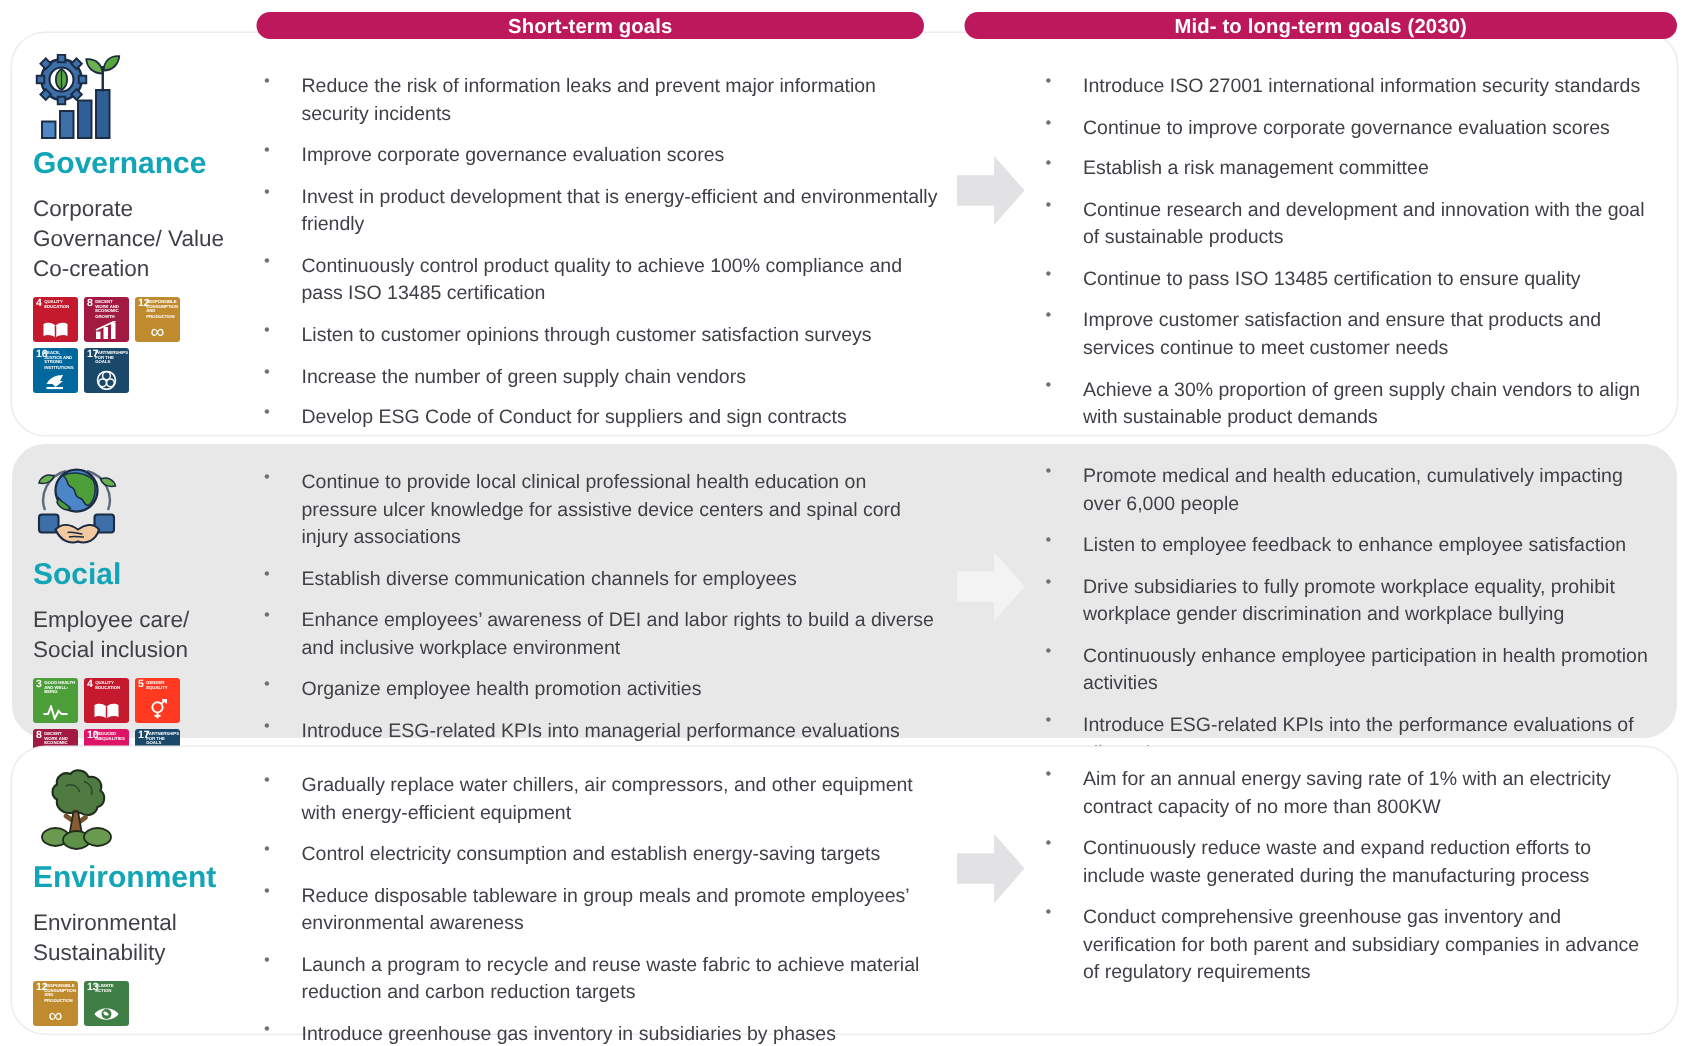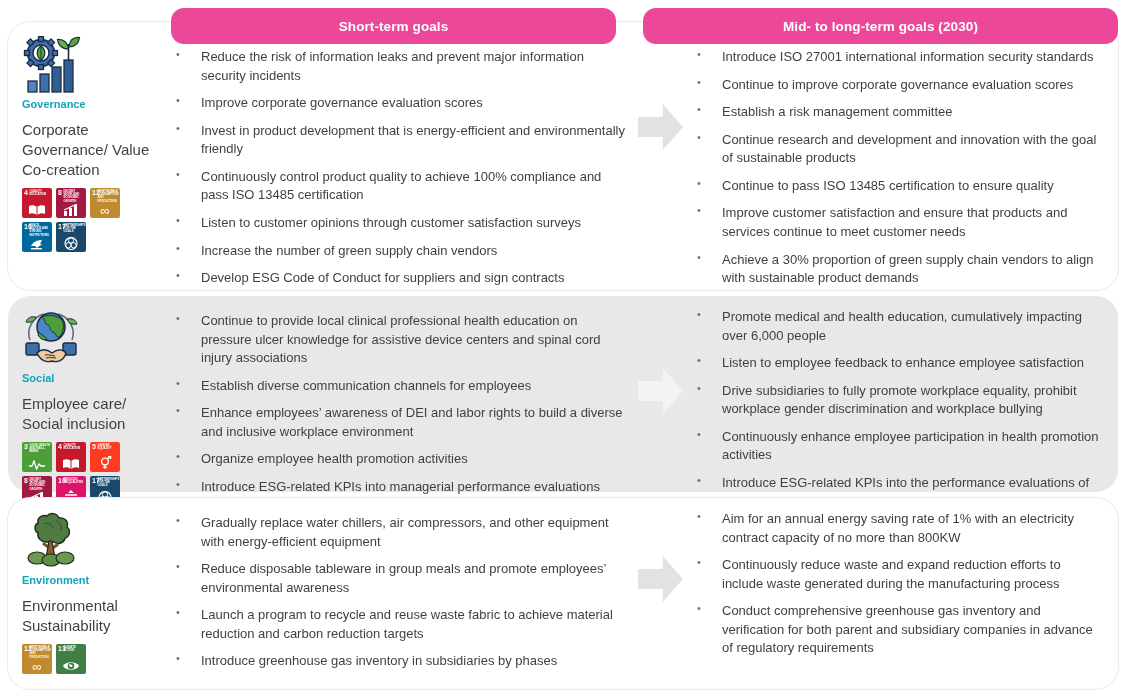--- a/index.html
+++ b/index.html
@@ -20,23 +20,23 @@
   .header-row {
     position: absolute;
     top: 8px;
     left: 0;
     width: 1135px;
     height: 26px;
     z-index: 6;
   }
   .pill {
     position: absolute;
-    height: 36px;
+    height: 18px;
     border-radius: 13px;
-    background: #ec4899;
+    background: #be185d;
     color: #ffffff;
     font-size: 13.5px;
     font-weight: bold;
     display: flex;
     align-items: center;
     justify-content: center;
     letter-spacing: .1px;
   }
   #pill-short { left: 171px; width: 445px; }
   #pill-long  { left: 643px; width: 475px; }
@@ -69,21 +69,21 @@
     padding: 14px 0 0 14px;
     box-sizing: border-box;
   }
   .pillar-icon {
     width: 62px;
     height: 58px;
     margin-bottom: 4px;
   }
   .pillar-title {
     color: #12a5b8;
-    font-size: 11px;
+    font-size: 20px;
     font-weight: bold;
     margin: 2px 0 10px 0;
     line-height: 1.1;
   }
   .pillar-sub {
     font-size: 15px;
     line-height: 1.33;
     color: #3f3f46;
     margin-bottom: 8px;
     max-width: 140px;
@@ -446,20 +446,21 @@
               <path d="M7 4.5 C8.5 4 10 5 10.6 6.5 C9.5 7.6 7.6 7 7 5.6 Z" fill="#fff"></path>
             </svg>
         </div>
       </div>
     </div>
 
     <div class="goals">
       <div class="col col-short">
         <ul class="goal-list">
           <li>Gradually replace water chillers, air compressors, and other equipment with energy-efficient equipment</li>
+          <li>Control electricity consumption and establish energy-saving targets</li>
           <li>Reduce disposable tableware in group meals and promote employees’ environmental awareness</li>
           <li>Launch a program to recycle and reuse waste fabric to achieve material reduction and carbon reduction targets</li>
           <li>Introduce greenhouse gas inventory in subsidiaries by phases</li>
         </ul>
       </div>
       <div class="col col-arrow">
         <div class="arrow"></div>
       </div>
       <div class="col col-long">
         <ul class="goal-list">

